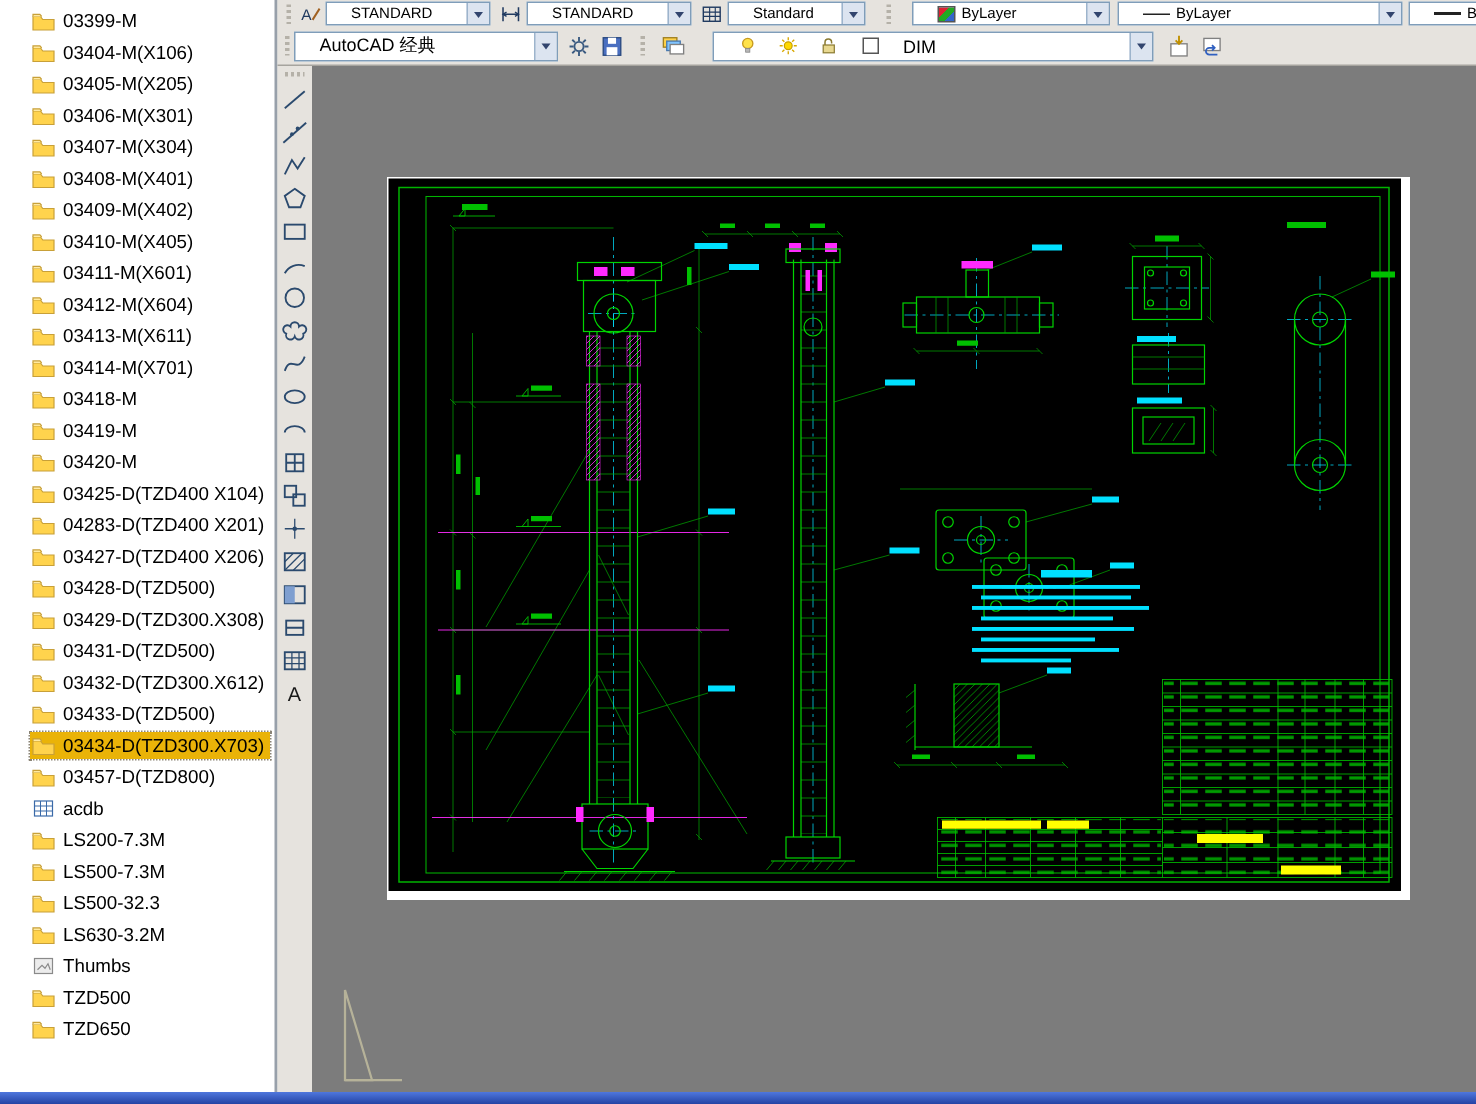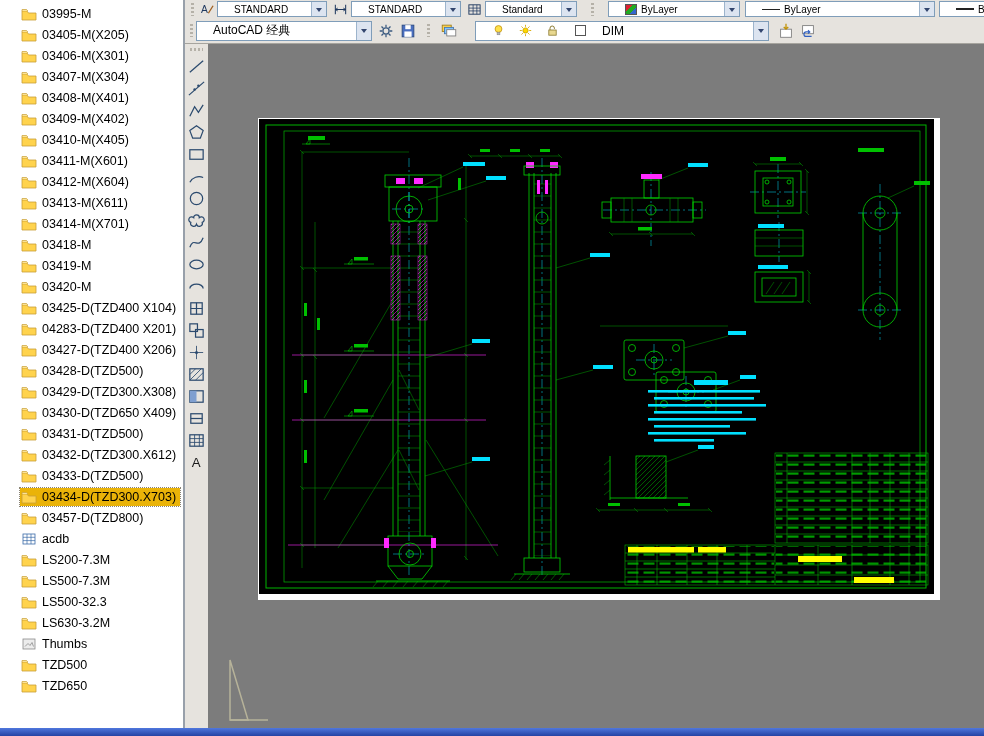--- a/index.html
+++ b/index.html
@@ -70,21 +70,32 @@
 <div id="file-panel">
   <div id="file-list">
       <div class="file-row">
         <span class="rowbox">
           <span class="fic">
             <svg viewBox="0 0 16 14">
               <path d="M1 4h5l1.5 2H15v7H1z" fill="#ffd34d" stroke="#c8a038" stroke-width="0.8"></path>
               <path d="M1 4V2.6h4.6l1.2 1.4" fill="#ffe9a0" stroke="#c8a038" stroke-width="0.8"></path>
             </svg>
           </span>
-          <span>03995-M</span>
+          <span>03399-M</span>
+        </span>
+      </div>
+      <div class="file-row">
+        <span class="rowbox">
+          <span class="fic">
+            <svg viewBox="0 0 16 14">
+              <path d="M1 4h5l1.5 2H15v7H1z" fill="#ffd34d" stroke="#c8a038" stroke-width="0.8"></path>
+              <path d="M1 4V2.6h4.6l1.2 1.4" fill="#ffe9a0" stroke="#c8a038" stroke-width="0.8"></path>
+            </svg>
+          </span>
+          <span>03404-M(X106)</span>
         </span>
       </div>
       <div class="file-row">
         <span class="rowbox">
           <span class="fic">
             <svg viewBox="0 0 16 14">
               <path d="M1 4h5l1.5 2H15v7H1z" fill="#ffd34d" stroke="#c8a038" stroke-width="0.8"></path>
               <path d="M1 4V2.6h4.6l1.2 1.4" fill="#ffe9a0" stroke="#c8a038" stroke-width="0.8"></path>
             </svg>
           </span>
@@ -269,31 +280,20 @@
       </div>
       <div class="file-row">
         <span class="rowbox">
           <span class="fic">
             <svg viewBox="0 0 16 14">
               <path d="M1 4h5l1.5 2H15v7H1z" fill="#ffd34d" stroke="#c8a038" stroke-width="0.8"></path>
               <path d="M1 4V2.6h4.6l1.2 1.4" fill="#ffe9a0" stroke="#c8a038" stroke-width="0.8"></path>
             </svg>
           </span>
           <span>03429-D(TZD300.X308)</span>
-        </span>
-      </div>
-      <div class="file-row">
-        <span class="rowbox">
-          <span class="fic">
-            <svg viewBox="0 0 16 14">
-              <path d="M1 4h5l1.5 2H15v7H1z" fill="#ffd34d" stroke="#c8a038" stroke-width="0.8"></path>
-              <path d="M1 4V2.6h4.6l1.2 1.4" fill="#ffe9a0" stroke="#c8a038" stroke-width="0.8"></path>
-            </svg>
-          </span>
-          <span>03430-D(TZD650 X409)</span>
         </span>
       </div>
       <div class="file-row">
         <span class="rowbox">
           <span class="fic">
             <svg viewBox="0 0 16 14">
               <path d="M1 4h5l1.5 2H15v7H1z" fill="#ffd34d" stroke="#c8a038" stroke-width="0.8"></path>
               <path d="M1 4V2.6h4.6l1.2 1.4" fill="#ffe9a0" stroke="#c8a038" stroke-width="0.8"></path>
             </svg>
           </span>

